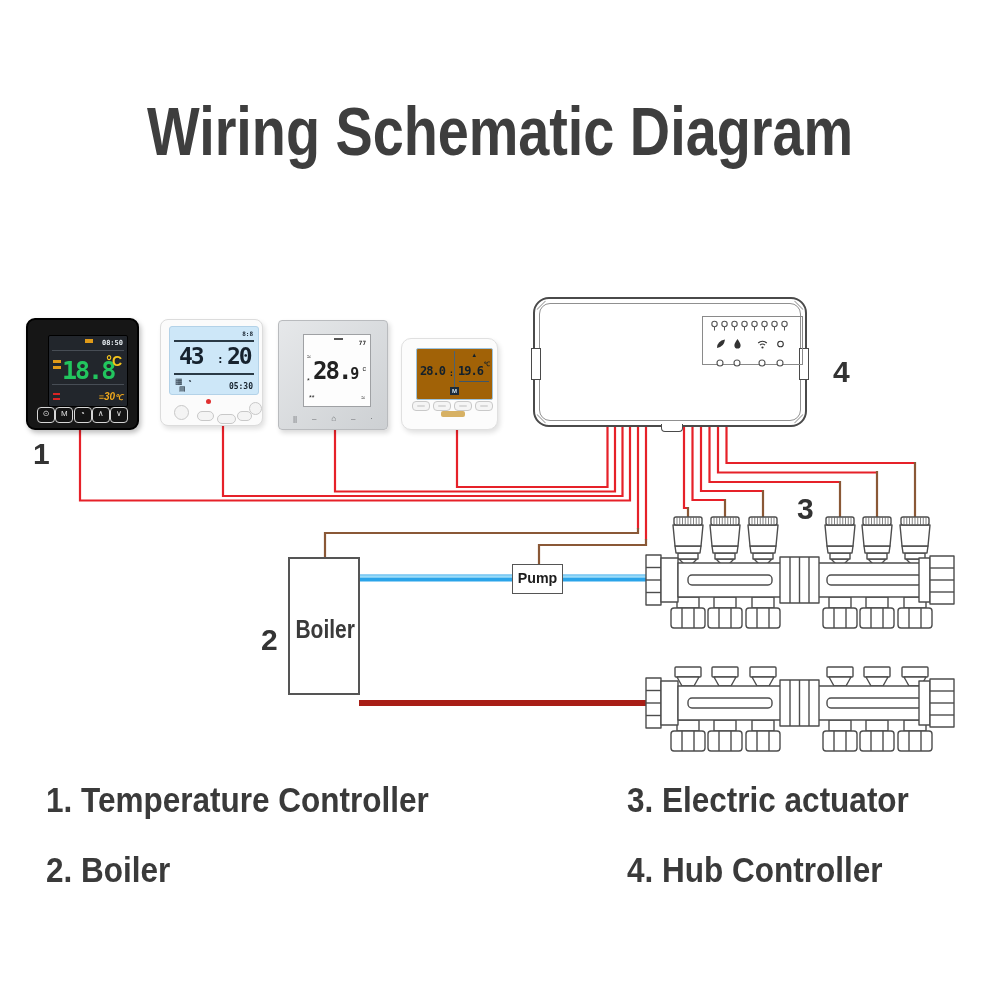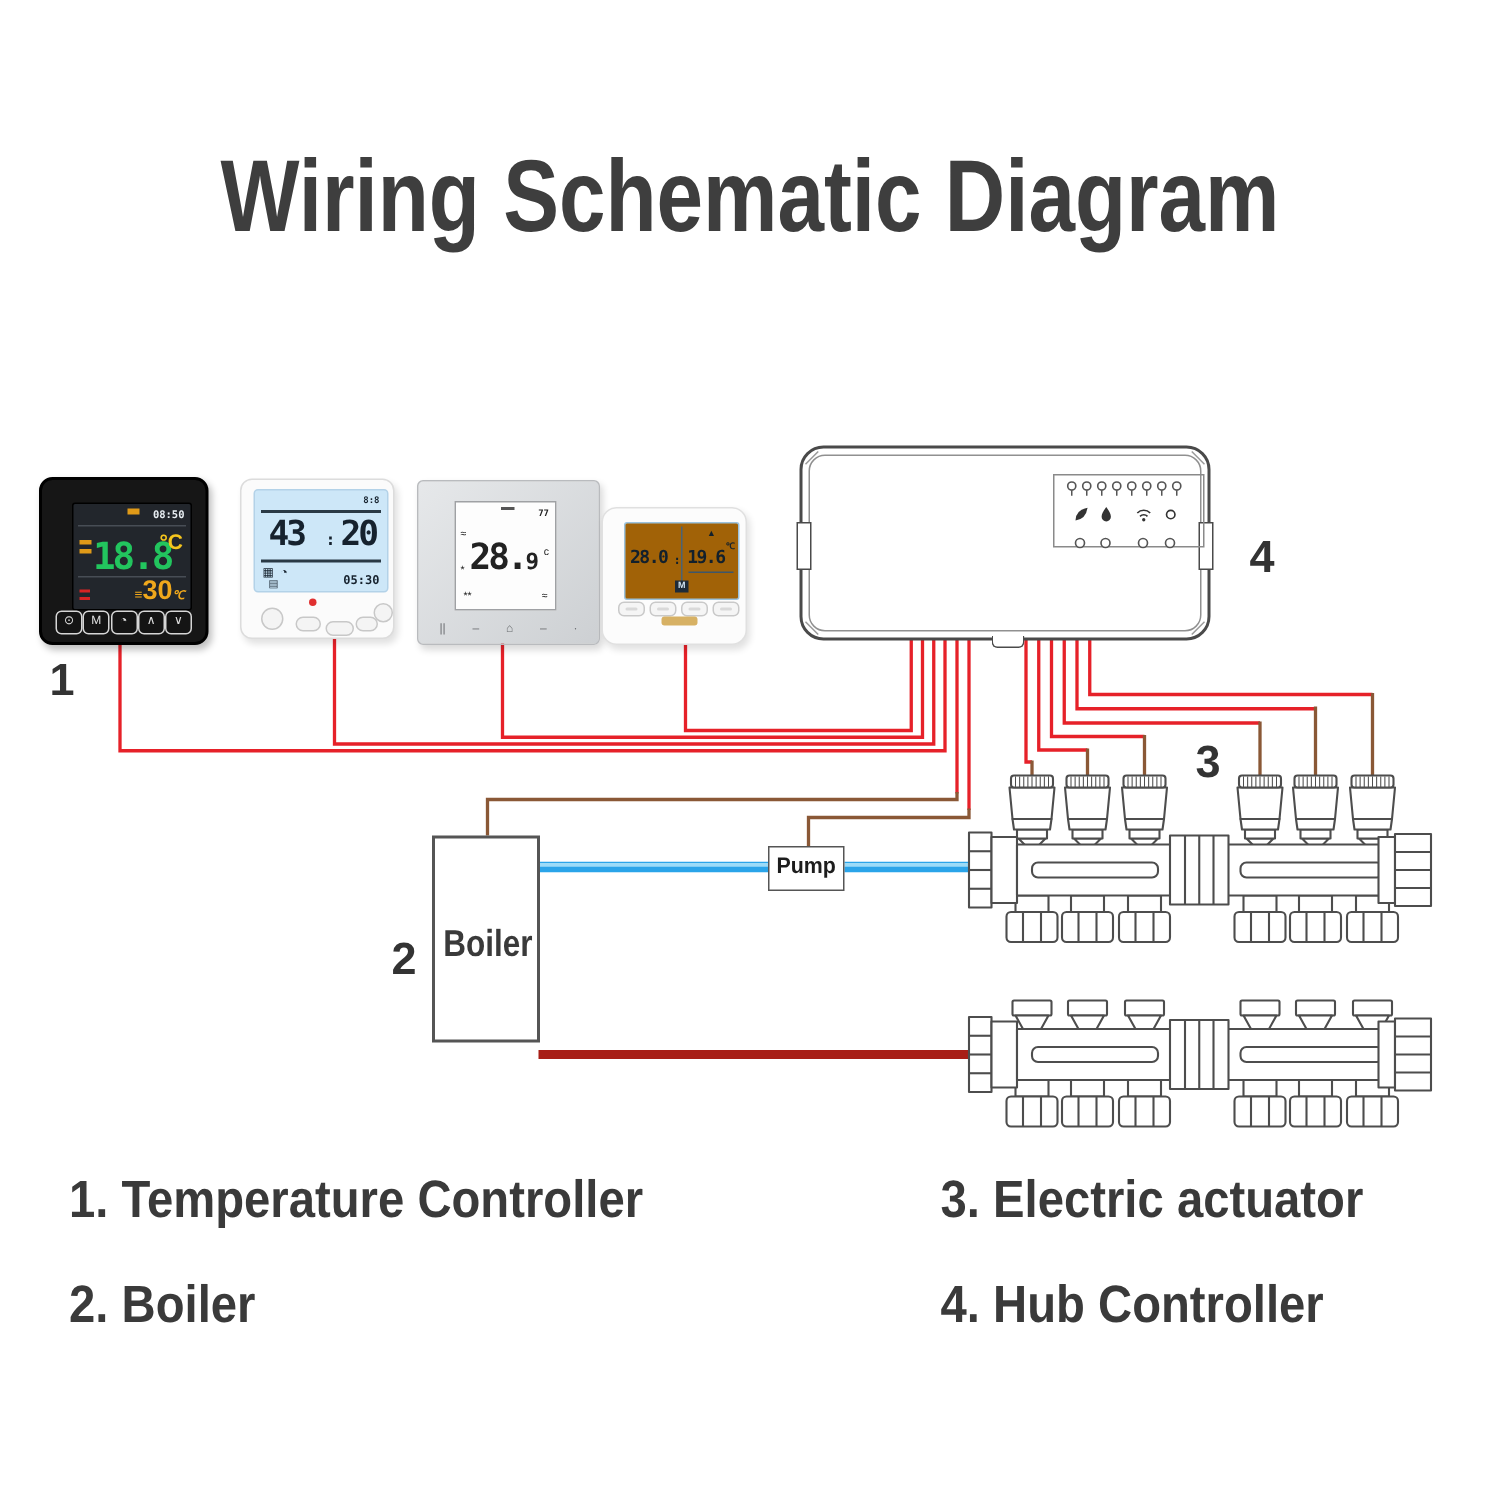--- a/index.html
+++ b/index.html
@@ -36,21 +36,21 @@
   .t1 .hr1{position:absolute;left:3px;right:3px;top:14px;height:1px;background:#474d55;}
   .t1 .hr2{position:absolute;left:3px;right:3px;top:48px;height:1px;background:#474d55;}
   .t1 .sideA,.t1 .sideB{position:absolute;left:4px;width:8px;height:3px;background:#e09a18;}
   .t1 .sideA{top:24px;} .t1 .sideB{top:30px;}
   .t1 .temp{position:absolute;left:13px;top:20px;font:bold 25px "DejaVu Sans Mono",monospace;
             letter-spacing:-2px;color:#22c55e;}
   .t1 .unit{position:absolute;right:5px;top:17px;font-size:14px;font-weight:bold;color:#f5c51d;}
   .t1 .redA,.t1 .redB{position:absolute;left:4px;width:7px;height:2.5px;background:#d82424;}
   .t1 .redA{bottom:11px;} .t1 .redB{bottom:6px;}
   .t1 .set{position:absolute;right:4px;bottom:2px;color:#f0a81c;font-weight:bold;}
-  .t1 .set .bars{font-size:9px;} .t1 .set .num{font-size:18px;} .t1 .set .su{font-size:8px;}
+  .t1 .set .bars{font-size:9px;} .t1 .set .num{font-size:10px;font-style:italic;} .t1 .set .su{font-size:8px;}
   .t1 .btnrow{position:absolute;left:9px;right:9px;bottom:6px;height:15px;display:flex;
               justify-content:space-between;}
   .t1 .btn{width:16px;height:14px;border:1.5px solid #d6d6d6;border-radius:4px;background:#141414;
            color:#e0e0e0;font-size:8px;line-height:12px;text-align:center;}
   
   .t2{left:160px;top:319px;width:103px;height:107px;background:#fbfbfb;border:1px solid #dcdcdc;
       border-radius:8px;box-shadow:2px 3px 5px rgba(0,0,0,.12);}
   .t2 .screen{position:absolute;left:8px;top:6px;width:88px;height:67px;background:#cde7f8;
       border:1px solid #b3d2e8;border-radius:3px;overflow:hidden;color:#16222e;}
   .t2 .topmark{position:absolute;right:5px;top:3px;font:bold 6px "DejaVu Sans Mono",monospace;}
@@ -65,21 +65,21 @@
   .t2 .time{position:absolute;right:5px;bottom:3px;font:bold 8px "DejaVu Sans Mono",monospace;}
   .t2 .led{position:absolute;left:45px;top:79px;width:5px;height:5px;border-radius:50%;background:#e03030;}
   .t2 .bc{position:absolute;left:13px;top:85px;width:13px;height:13px;border:1px solid #c8c8c8;
           border-radius:50%;background:#f4f4f4;}
   .t2 .bo{position:absolute;height:8px;border:1px solid #c8c8c8;border-radius:5px;background:#f4f4f4;}
   .t2 .bo1{left:36px;top:91px;width:15px;} .t2 .bo2{left:56px;top:94px;width:17px;}
   .t2 .bo3{left:76px;top:91px;width:13px;}
   .t2 .bc2{position:absolute;left:88px;top:82px;width:11px;height:11px;border:1px solid #c8c8c8;
            border-radius:50%;background:#f4f4f4;}
   
-  .t3{left:278px;top:320px;width:122px;height:110px;border:1px solid #b9bbbe;border-radius:4px;
+  .t3{left:278px;top:320px;width:110px;height:110px;border:1px solid #b9bbbe;border-radius:4px;
       background:linear-gradient(135deg,#e6e8ea,#cdd0d3);box-shadow:2px 3px 5px rgba(0,0,0,.15);}
   .t3 .screen{position:absolute;left:24px;top:13px;width:66px;height:71px;background:#fdfdfd;
       border:1px solid #9fa1a4;color:#222;overflow:hidden;}
   .t3 .daym{position:absolute;right:4px;top:4px;font:bold 6px "DejaVu Sans Mono",monospace;}
   .t3 .topm{position:absolute;left:30px;top:3px;width:9px;height:2px;background:#555;}
   .t3 .sm1{position:absolute;left:3px;top:18px;font-size:7px;}
   .t3 .sm2{position:absolute;left:3px;top:42px;font-size:7px;}
   .t3 .sm3{position:absolute;right:4px;top:30px;font-size:7px;}
   .t3 .temp{position:absolute;left:9px;top:22px;font:bold 24px "DejaVu Sans Mono",monospace;letter-spacing:-2px;}
   .t3 .temps{font-size:15px;}

